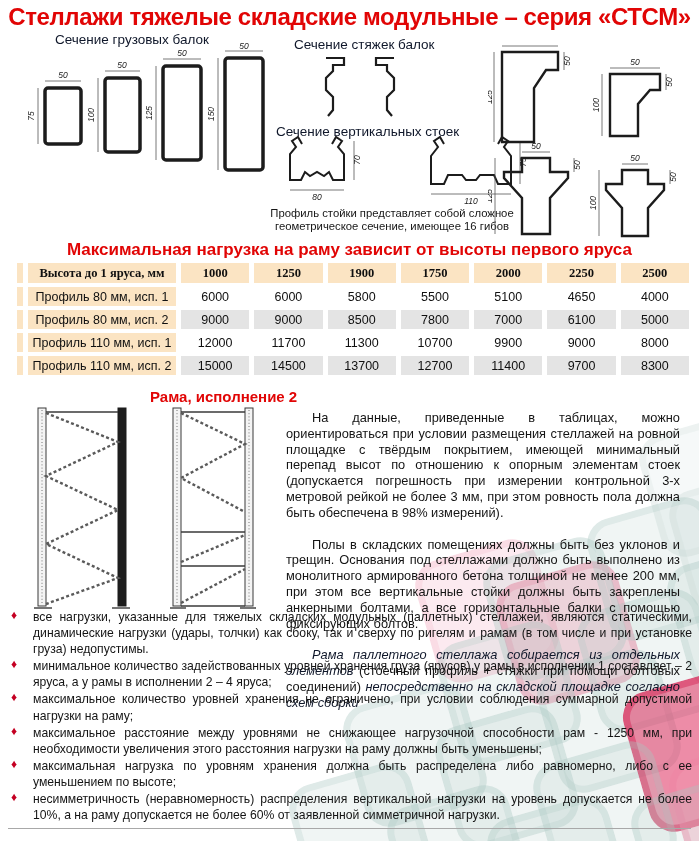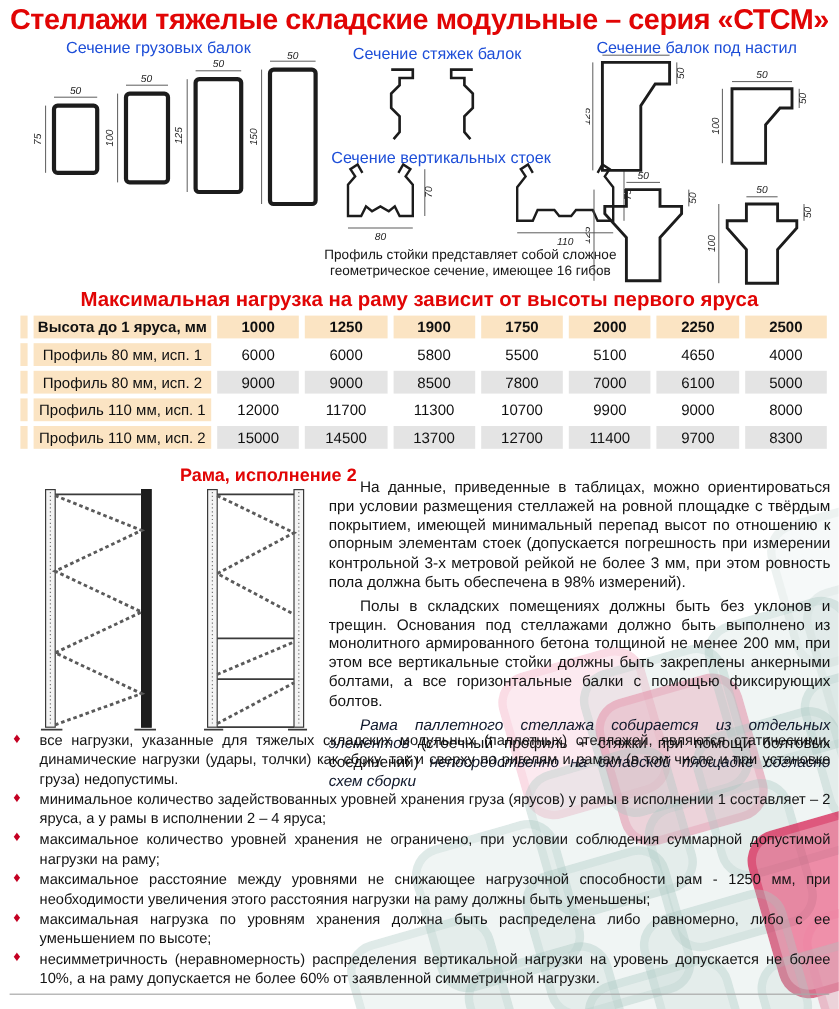--- a/index.html
+++ b/index.html
@@ -11,51 +11,51 @@
   .tile{position:absolute;width:112px;height:112px;border-radius:26px;
         transform:rotate(-16deg);
         background:rgba(180,205,200,0.20);border:7px solid rgba(160,192,185,0.22);}
   .tile.faint{background:rgba(185,208,202,0.12);border-color:rgba(170,198,190,0.12);}
   .tile.pink{background:rgba(242,150,175,0.40);border-color:rgba(238,120,155,0.30);}
   .tile.palepink{background:rgba(246,180,200,0.28);border-color:rgba(242,160,185,0.20);}
   .tile.red{background:rgba(222,45,95,0.55);border-color:rgba(210,30,80,0.45);}
 
   .page-title{position:absolute;top:3px;left:0;width:699px;text-align:center;
       font-size:24px;font-weight:bold;letter-spacing:-0.4px;color:#e10505;white-space:nowrap;}
-  .sec-label{position:absolute;font-size:13.5px;color:#1d4ed8;}
+  .sec-label{position:absolute;font-size:13.5px;color:#0f172a;}
   .caption{position:absolute;left:268px;top:207px;width:248px;text-align:center;
       font-size:11.3px;line-height:1.18;color:#161616;}
   svg{position:absolute;}
   .dim{font-size:8.5px;font-style:italic;fill:#222;font-family:"Liberation Sans",sans-serif;}
   .profile{fill:none;stroke:#1c1c1c;}
   .dimline{stroke:#555;stroke-width:0.8;}
 
   .table-heading{position:absolute;top:240px;left:0;width:699px;text-align:center;
       font-size:17px;font-weight:bold;color:#e10505;white-space:nowrap;}
   table.load{position:absolute;left:12px;top:259px;width:682px;border-collapse:separate;
       border-spacing:5px 4px;table-layout:fixed;font-size:12.5px;color:#101010;}
   table.load td{padding:2.5px 0;text-align:center;overflow:hidden;white-space:nowrap;}
   td.stripe{width:6px;}
   td.lblc{width:148px;text-align:left;padding-left:8px;}
   .peach{background:#fbe4c3;}
   .greyc{background:#e4e4e4;}
   .whitec{background:#ffffff;}
-  tr.hdr td{font-weight:bold;}
+  tr.hdr td{font-weight:bold;font-family:Liberation Serif, serif;}
   .footnote{position:absolute;left:34px;top:380px;font-size:8.3px;color:#222;}
 
   .frame-h{position:absolute;font-size:15px;font-weight:bold;color:#e10505;white-space:nowrap;}
   .fpost{fill:#f4f4f4;stroke:#3a3a3a;stroke-width:1;}
   .fpostdark{fill:#1d1d1d;stroke:#1d1d1d;stroke-width:1;}
   .fbrace{fill:none;stroke:#5a5a5a;stroke-width:2.4;stroke-dasharray:3 2.4;}
   .fline{stroke:#3a3a3a;stroke-width:1.4;}
   .fdots{stroke:#777;stroke-width:1;stroke-dasharray:1 2.2;}
 
   .notes{position:absolute;left:270px;top:394px;width:426px;font-size:12.8px;
       line-height:1.235;text-align:justify;color:#141414;}
-  .notes p{margin:4px;text-indent:26px;}
+  .notes p{margin:16px;text-indent:26px;}
   .redtxt{color:#0f172a;font-style:italic;}
 
   ul.bullets{position:absolute;left:8px;top:609px;width:684px;margin:0;padding:0;
       list-style:none;font-size:12.2px;line-height:1.32;color:#141414;}
   ul.bullets li{position:relative;padding-left:25px;margin-bottom:1px;text-align:justify;}
   .diamond{position:absolute;left:3px;top:-1px;color:#c40022;font-size:12px;}
   .footer{position:absolute;top:803px;left:0;width:699px;text-align:center;
       font-size:11.8px;font-weight:bold;color:#0d0d0d;margin-top:36px;}
   .bottom-rule{position:absolute;top:828px;left:8px;width:683px;height:1px;background:#a8a8a8;}
 </style>
@@ -85,21 +85,20 @@
     <div class="tile" style="left:396px;top:794px"></div>
     <div class="tile" style="left:496px;top:806px"></div>
   </div>
 
   <div class="content">
 
     <div class="page-title">Стеллажи тяжелые складские модульные – серия «СТСМ»</div>
 
     <div class="sec-label" style="left:55px;top:32px">Сечение грузовых балок</div>
     <div class="sec-label" style="left:294px;top:37px">Сечение стяжек балок</div>
-    <div class="sec-label" style="left:497px;top:32px">Сечение балок под настил</div>
     <div class="sec-label" style="left:276px;top:124px">Сечение вертикальных стоек</div>
     <div class="caption">Профиль стойки представляет собой сложное геометрическое сечение, имеющее 16 гибов</div>
 
     <svg style="left:18px;top:42px" width="260" height="200" viewBox="0 0 260 200">
       <rect class="profile" stroke-width="3.5" x="27" y="46" width="36" height="56" rx="3"></rect>
       <line class="dimline" x1="27" y1="39" x2="63" y2="39"></line>
       <text class="dim" x="45" y="36" text-anchor="middle">50</text>
       <line class="dimline" x1="20" y1="46" x2="20" y2="102"></line>
       <text class="dim" text-anchor="middle" transform="rotate(-90 16 74)" x="16" y="74">75</text>
 

